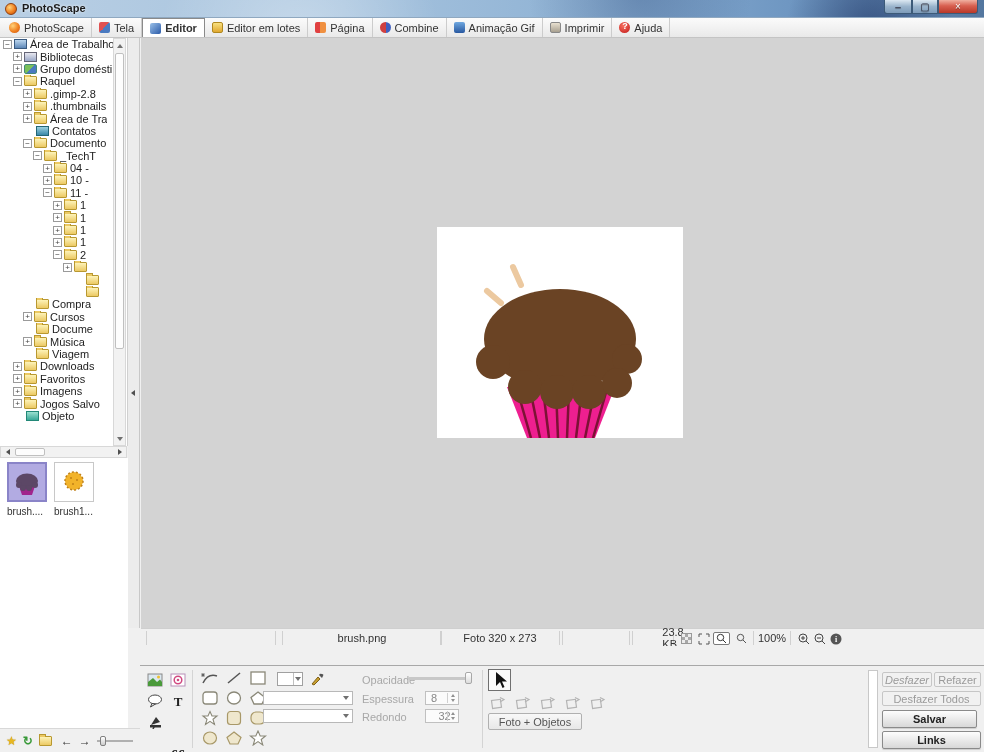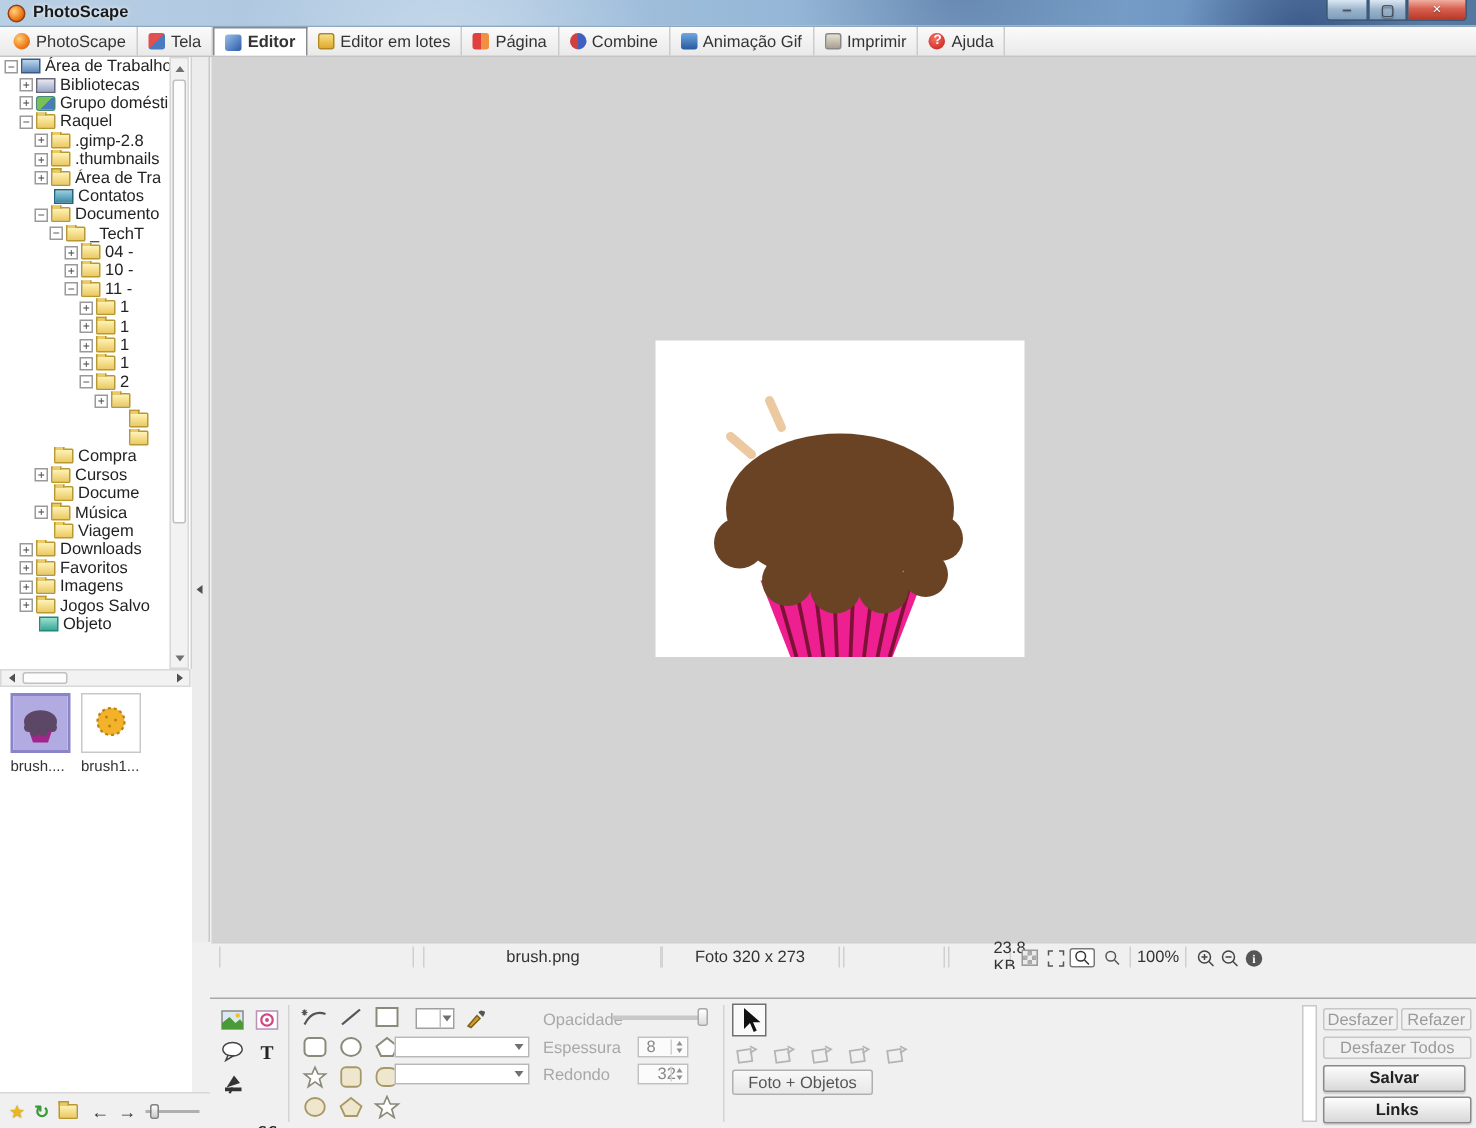--- a/index.html
+++ b/index.html
@@ -686,20 +686,20 @@
             <svg width="17" height="14" viewBox="0 0 17 14">
               <rect x="3" y="4" width="9" height="8" fill="none" stroke="#b4b4b4" stroke-width="1.2" transform="rotate(-8 7 8)"></rect>
               <path d="M11 1.5 l4 2 -4 2.5" fill="none" stroke="#b4b4b4" stroke-width="1.2"></path>
             </svg>
           </div>
         </div>
       <div class="foto-btn">Foto + Objetos</div>
 
       <div class="white-strip"></div>
 
-      <div class="abtn disabled" style="left:742px; top:6px;  width:50px; height:15px;">Desfazer</div>
+      <div class="abtn disabled" style="left:742px; top:6px;  width:50px; height:15px;font-style:italic;">Desfazer</div>
       <div class="abtn disabled" style="left:794px; top:6px;  width:47px; height:15px;">Refazer</div>
       <div class="abtn disabled" style="left:742px; top:25px; width:99px; height:15px;">Desfazer Todos</div>
       <div class="abtn raised" style="left:742px; top:44px; width:95px; height:18px;">Salvar</div>
       <div class="abtn raised" style="left:742px; top:65px; width:99px; height:18px;">Links</div>
     </div>
   </div>
 </div>
 
 </body></html>

